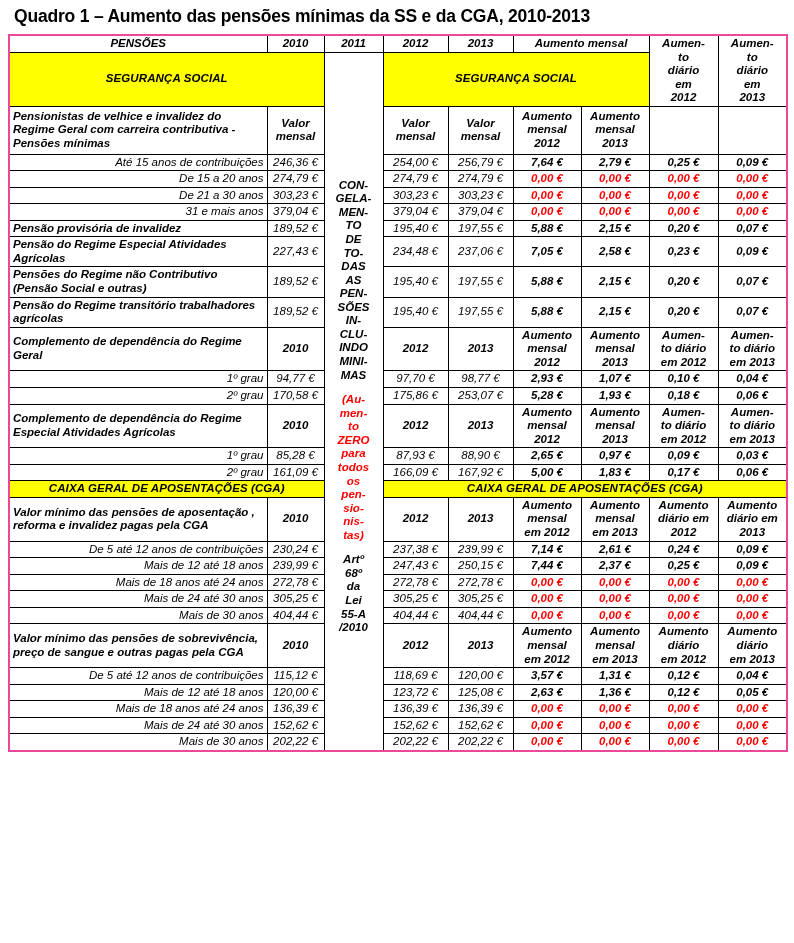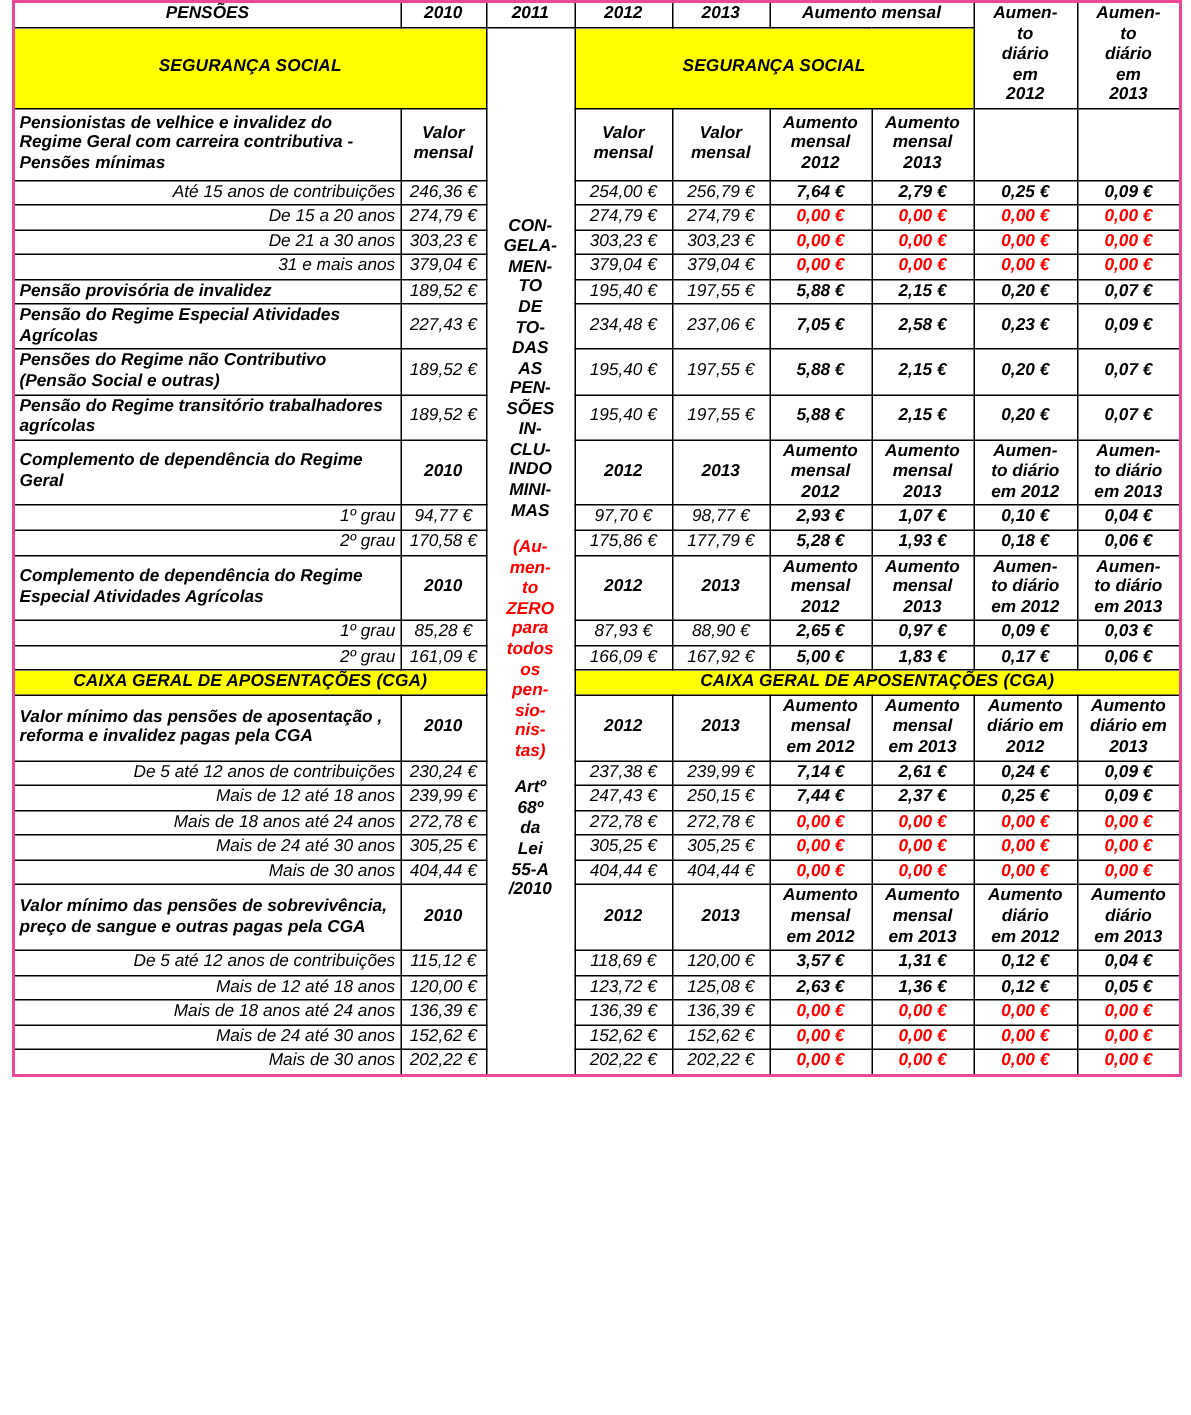--- a/index.html
+++ b/index.html
@@ -102,20 +102,21 @@
     font-size: 13px;
     padding: 7px 0 0 6px;
     white-space: nowrap;
   }
 </style>
 </head>
 <body>
 
 <div id="page">
 
+  <div class="doc-title">Quadro 1 – Aumento das pensões mínimas da SS e da CGA, 2010-2013</div>
 
   <table class="grid">
     <colgroup>
       <col class="c-label">
         <col class="c-2010">
         <col class="c-2011">
         <col class="c-2012">
       <col class="c-2013">
         <col class="c-am12">
         <col class="c-am13">
@@ -281,21 +282,21 @@
           <td class="money">98,77 €</td>
           <td class="money-b">2,93 €</td>
           <td class="money-b">1,07 €</td>
           <td class="money-b">0,10 €</td>
           <td class="money-b">0,04 €</td>
         </tr>
         <tr>
           <td class="rowname-plain">2º grau</td>
           <td class="money">170,58 €</td>
           <td class="money">175,86 €</td>
-          <td class="money">177,79 €</td>
+          <td class="money">253,07 €</td>
           <td class="money-b">5,28 €</td>
           <td class="money-b">1,93 €</td>
           <td class="money-b">0,18 €</td>
           <td class="money-b">0,06 €</td>
         </tr>
         <tr>
           <td class="rowname" style="padding-top:3px;padding-bottom:3px;">Complemento de dependência do Regime Especial Atividades Agrícolas</td>
           <td class="hdr-yr">2010</td>
           <td class="hdr-yr">2012</td>
           <td class="hdr-yr">2013</td>

